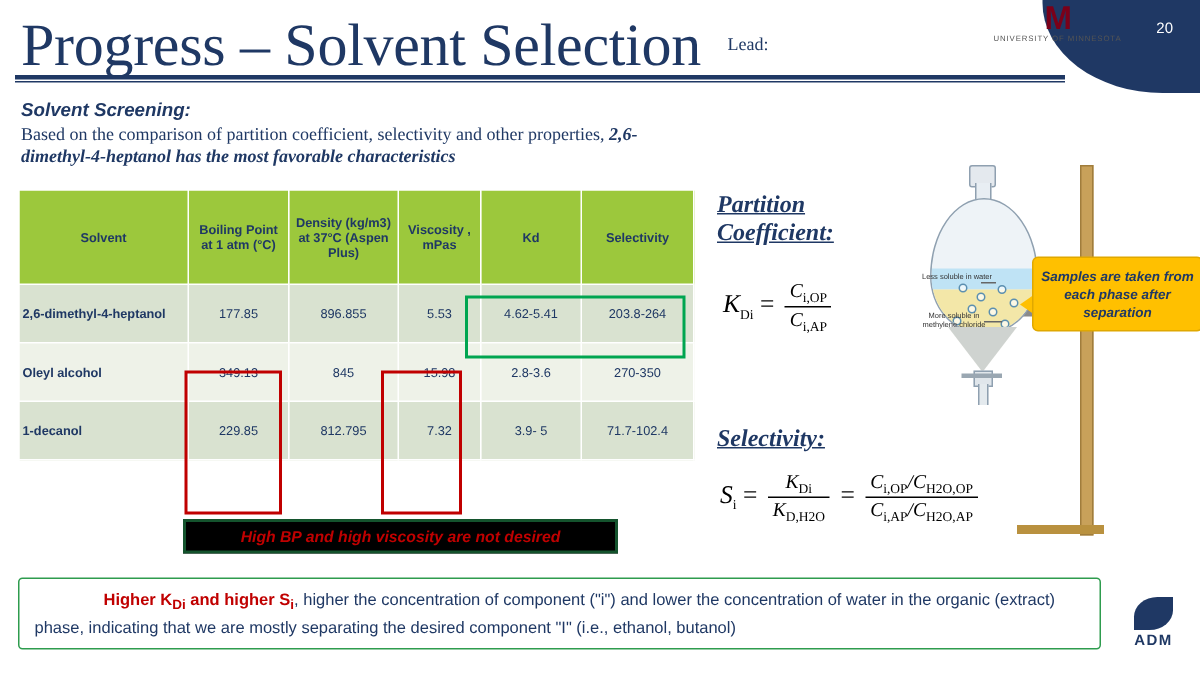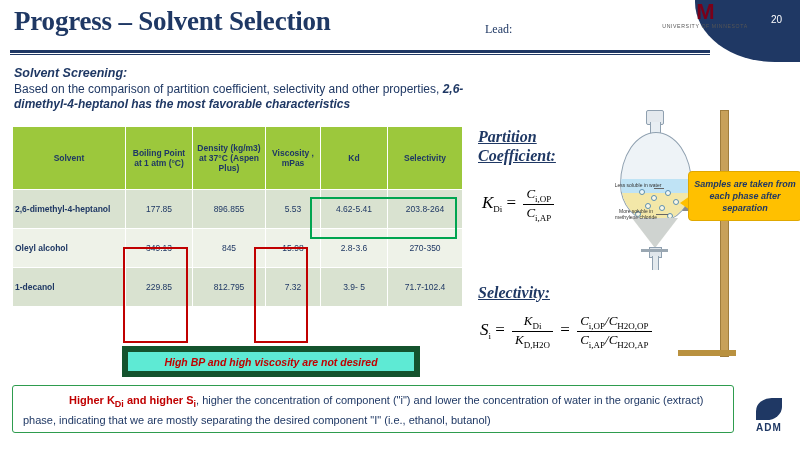--- a/index.html
+++ b/index.html
@@ -36,22 +36,22 @@
     top: 54px;
     width: 700px;
     height: 1px;
     background: #1f3864;
   }
   .slide-title {
     position: absolute;
     left: 14px;
     top: 6px;
     font-family: "Liberation Serif", serif;
-    font-weight: bold;
-    font-size: 27px;
+    font-weight: normal;
+    font-size: 40px;
     color: #1f3864;
     letter-spacing: -0.2px;
     white-space: nowrap;
   }
   .lead-label {
     position: absolute;
     left: 485px;
     top: 22px;
     font-size: 12px;
     color: #1f3864;
@@ -104,20 +104,21 @@
     color: #1f3864;
   }
   .intro-body {
     position: absolute;
     left: 14px;
     top: 82px;
     width: 455px;
     font-size: 12px;
     color: #1f3864;
     line-height: 15px;
+    font-family: Liberation Serif, serif;
   }
   .intro-body b {
     font-style: italic;
   }
 
   
   .tbl {
     position: absolute;
     left: 12px;
     top: 126px;
@@ -173,22 +174,22 @@
   .box-kd     { left: 310px; top: 197px; width: 143px; height: 38px; }
   .box-bp     { left: 123px; top: 247px; width: 61px; height: 92px; }
   .box-visc   { left: 254px; top: 247px; width: 50px; height: 92px; }
 
   .caption-red {
     position: absolute;
     left: 122px;
     top: 346px;
     width: 286px;
     height: 19px;
-    border: 6px solid #14532d;
-    background: #5eead4;
+    border: 2px solid #14532d;
+    background: #000000;
     color: #c00000;
     font-size: 10.5px;
     font-weight: bold;
     font-style: italic;
     display: flex;
     align-items: center;
     justify-content: center;
   }
 
   

